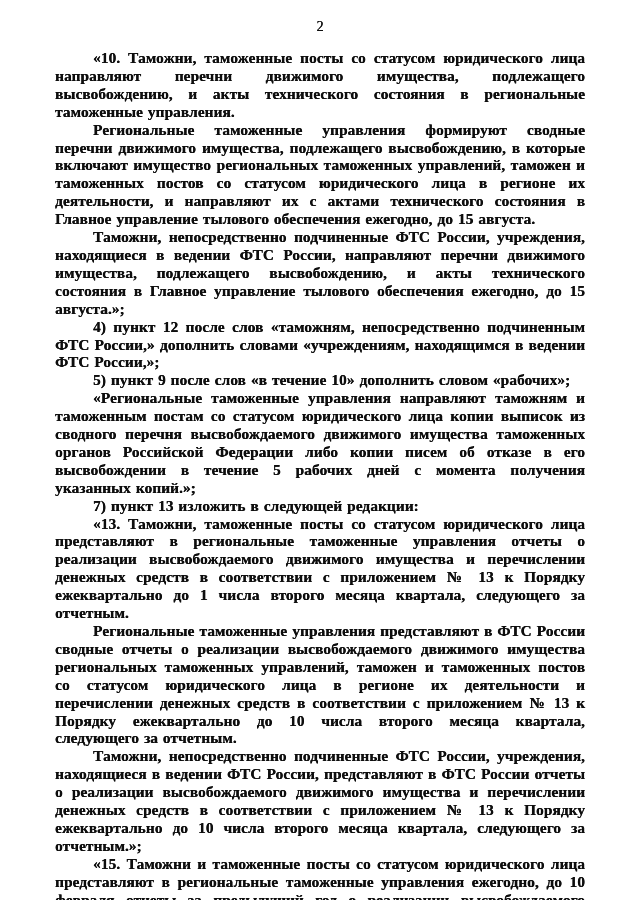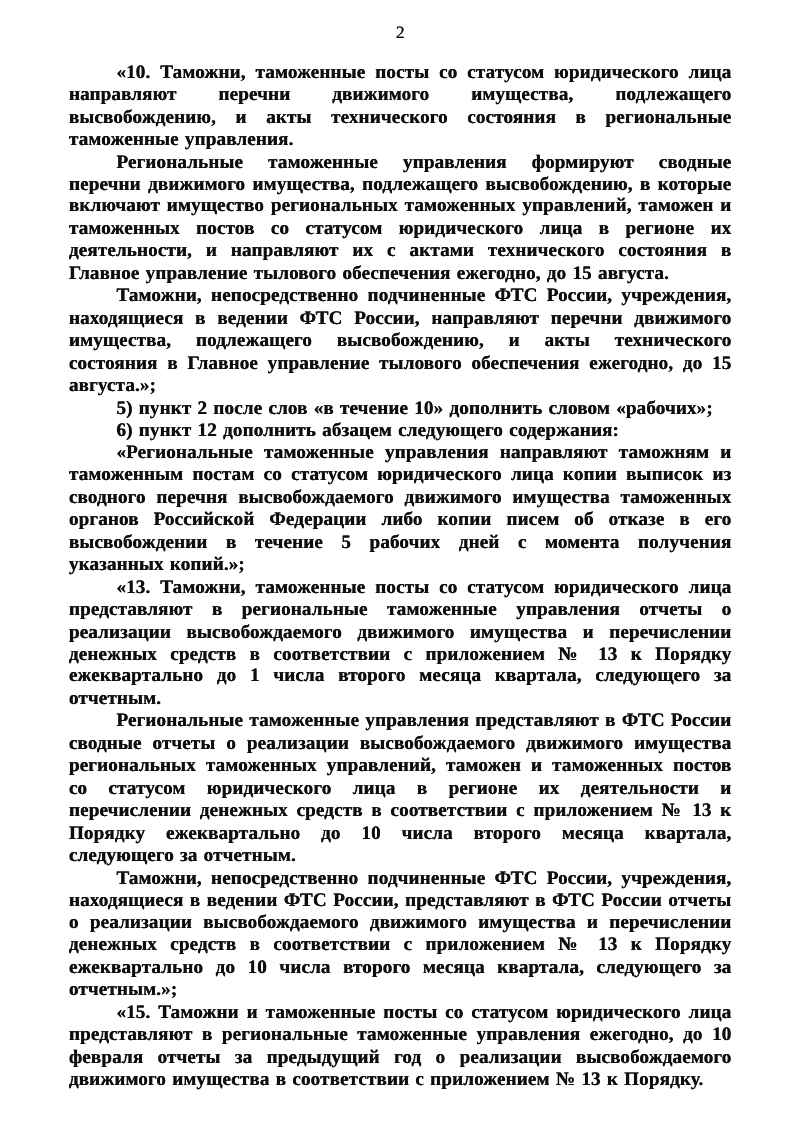--- a/index.html
+++ b/index.html
@@ -51,22 +51,23 @@
 </head>
 <body>
 
 <div class="sheet">
   <div class="page-number">2</div>
 
   <div class="body-text">
     <p>«10. Таможни, таможенные посты со статусом юридического лица направляют перечни движимого имущества, подлежащего высвобождению, и акты технического состояния в региональные таможенные управления.</p>
     <p>Региональные таможенные управления формируют сводные перечни движимого имущества, подлежащего высвобождению, в которые включают имущество региональных таможенных управлений, таможен и таможенных постов со статусом юридического лица в регионе их деятельности, и направляют их с актами технического состояния в Главное управление тылового обеспечения ежегодно, до 15 августа.</p>
     <p>Таможни, непосредственно подчиненные ФТС России, учреждения, находящиеся в ведении ФТС России, направляют перечни движимого имущества, подлежащего высвобождению, и акты технического состояния в Главное управление тылового обеспечения ежегодно, до 15 августа.»;</p>
-    <p>5) пункт 2 после слов «в течение 10» дополнить словом «рабочих»;</p>
-    <p>6) пункт 12 дополнить абзацем следующего содержания:</p>
+    <p>4) пункт 12 после слов «таможням, непосредственно подчиненным ФТС России,» дополнить словами «учреждениям, находящимся в ведении ФТС России,»;</p>
+    <p>5) пункт 9 после слов «в течение 10» дополнить словом «рабочих»;</p>
     <p>«Региональные таможенные управления направляют таможням и таможенным постам со статусом юридического лица копии выписок из сводного перечня высвобождаемого движимого имущества таможенных органов Российской Федерации либо копии писем об отказе в его высвобождении в течение 5 рабочих дней с момента получения указанных копий.»;</p>
+    <p>7) пункт 13 изложить в следующей редакции:</p>
     <p>«13. Таможни, таможенные посты со статусом юридического лица представляют в региональные таможенные управления отчеты о реализации высвобождаемого движимого имущества и перечислении денежных средств в соответствии с приложением № 13 к Порядку ежеквартально до 1 числа второго месяца квартала, следующего за отчетным.</p>
     <p>Региональные таможенные управления представляют в ФТС России сводные отчеты о реализации высвобождаемого движимого имущества региональных таможенных управлений, таможен и таможенных постов со статусом юридического лица в регионе их деятельности и перечислении денежных средств в соответствии с приложением № 13 к Порядку ежеквартально до 10 числа второго месяца квартала, следующего за отчетным.</p>
     <p>Таможни, непосредственно подчиненные ФТС России, учреждения, находящиеся в ведении ФТС России, представляют в ФТС России отчеты о реализации высвобождаемого движимого имущества и перечислении денежных средств в соответствии с приложением № 13 к Порядку ежеквартально до 10 числа второго месяца квартала, следующего за отчетным.»;</p>
     <p>«15. Таможни и таможенные посты со статусом юридического лица представляют в региональные таможенные управления ежегодно, до 10 февраля отчеты за предыдущий год о реализации высвобождаемого движимого имущества в соответствии с приложением № 13 к Порядку.</p>
 
   </div>
 </div>
 
 </body></html>

